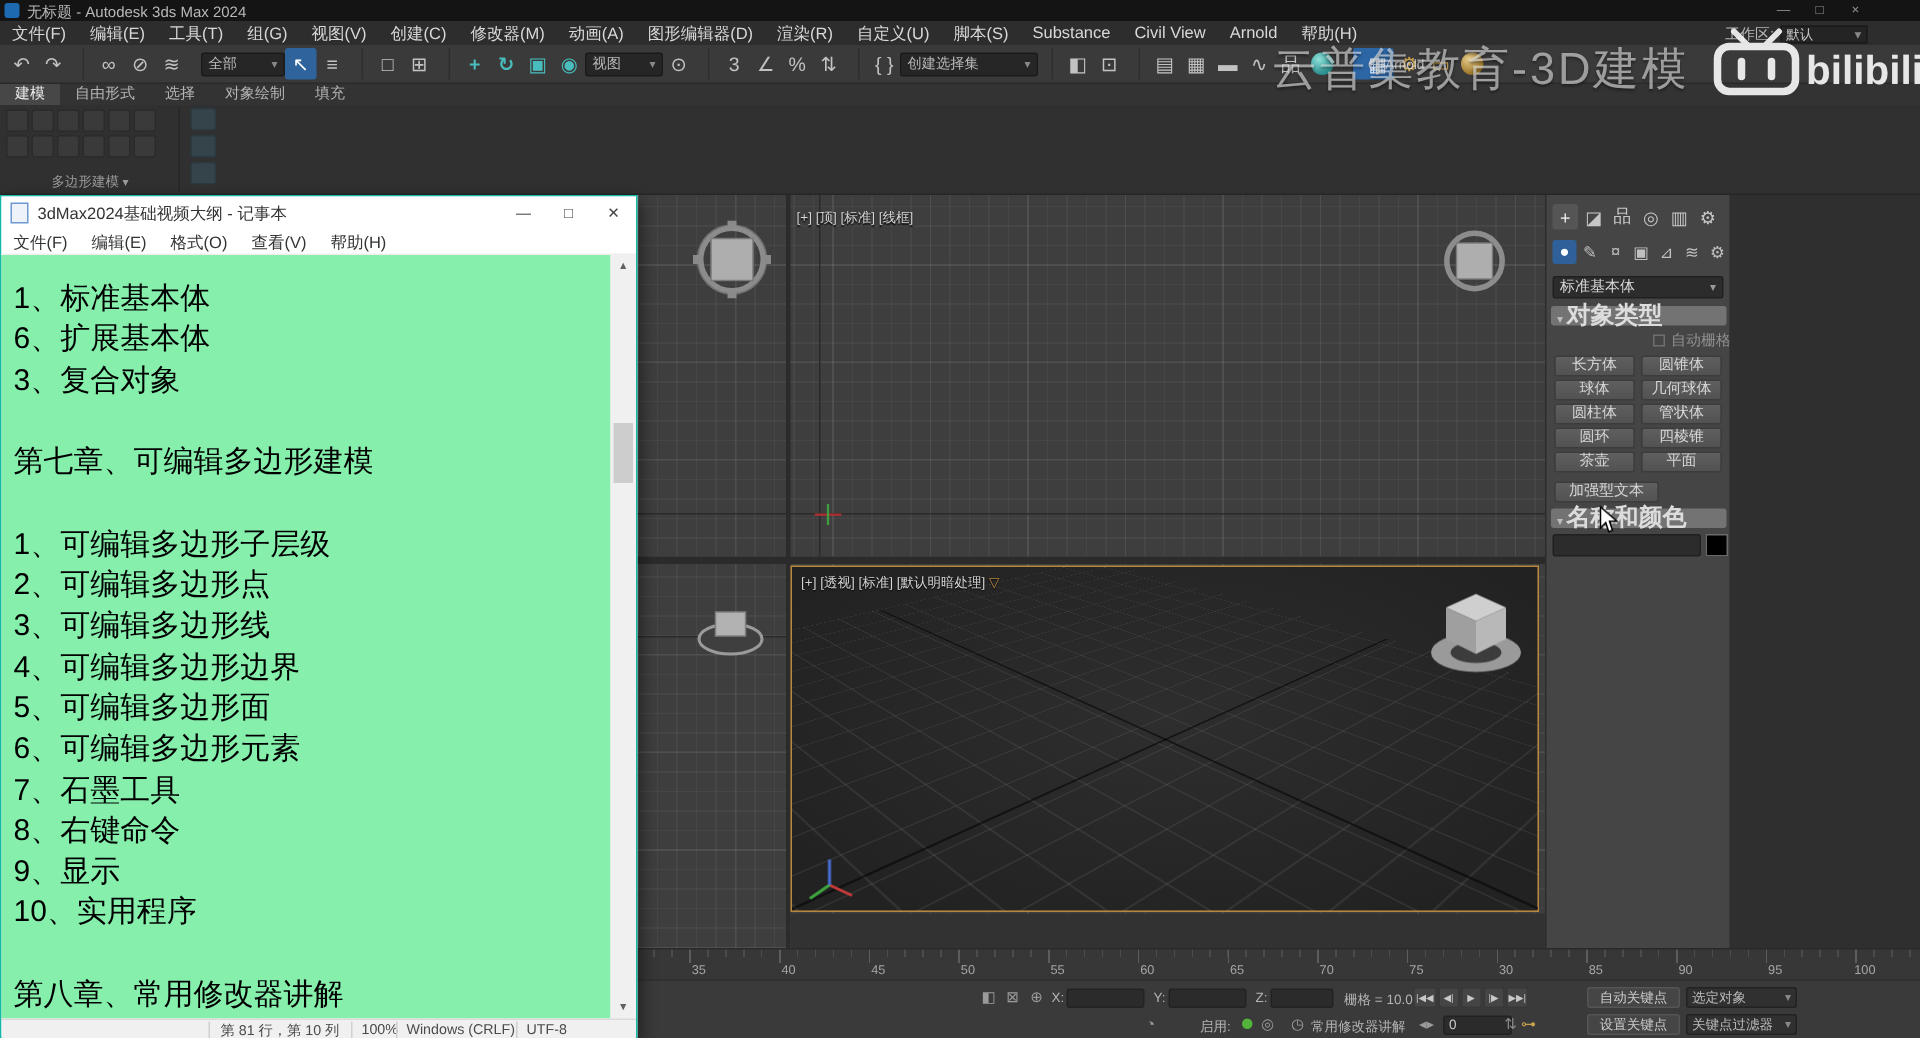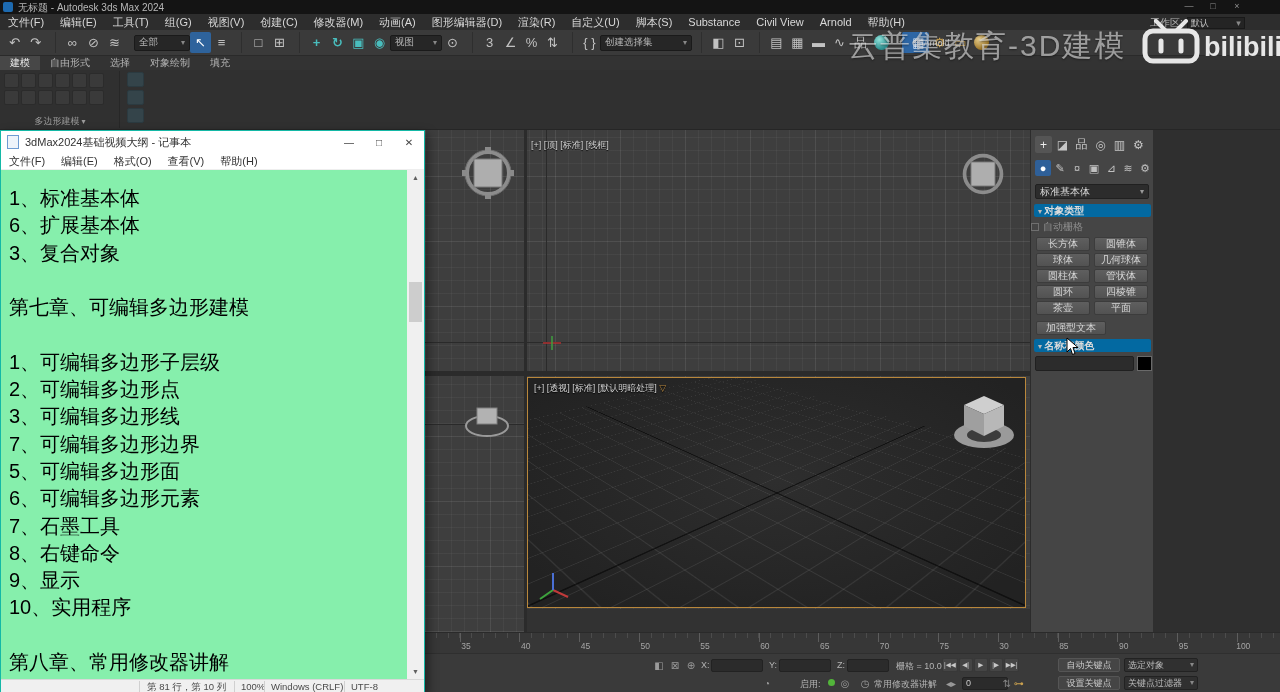--- a/index.html
+++ b/index.html
@@ -81,24 +81,24 @@
 .rdock{left:1153px;top:130px;width:127px;height:502px;background:#2f2f2f}
 .ptabs{left:4px;top:6px;display:flex;gap:2px}
 .pt{width:17px;height:17px;display:flex;align-items:center;justify-content:center;color:#c6c6c6;font-size:12px}
 .pt.on{background:#555;border-radius:2px;color:#efefef}
 .pcats{left:4px;top:30px;display:flex;gap:1px}
 .pc{width:16px;height:16px;display:flex;align-items:center;justify-content:center;color:#c0c0c0;font-size:11px}
 .pc.on{background:#2f6099;border-radius:2px;color:#fff}
 .pdrop{left:4px;top:54px;width:114px;height:15px;background:#2c2c2c;border:1px solid #202020;
   color:#d8d8d8;font-size:10px;line-height:13px;padding:0 4px;border-radius:2px}
 .pdrop::after{content:"▾";float:right;color:#999;font-size:8px}
-.rollout{left:3px;width:117px;height:13px;background:#0369a1;border-radius:2px;color:#dcdcdc;
-  font-size:10px;line-height:13px;padding:0 4px;font-weight:bold}
+.rollout{left:3px;width:117px;height:13px;background:#737373;border-radius:2px;color:#dcdcdc;
+  font-size:16px;line-height:13px;padding:0 4px;font-weight:bold}
 .rollout::before{content:"▾ ";font-size:8px;color:#bbb}
-.autogrid{left:0;top:90px;width:123px;text-align:left;color:#8f8f8f;font-size:10px}
+.autogrid{left:0;top:90px;width:123px;text-align:right;color:#8f8f8f;font-size:10px}
 .agbox{display:inline-block;width:8px;height:8px;border:1px solid #6f6f6f;margin-right:4px;vertical-align:-1px}
 .pbtns{left:5px;top:107px;width:116px;display:flex;flex-wrap:wrap;gap:2px 4px}
 .pbtn{width:54px;height:14px;background:linear-gradient(#5f5f5f,#525252);border:1px solid #3c3c3c;
   border-radius:2px;color:#d6d6d6;font-size:10px;line-height:12px;text-align:center}
 .pbtn.wide{width:70px}
 .nfield{left:4px;top:226px;width:99px;height:15px;background:#2c2c2c;border:1px solid #202020;border-radius:2px}
 .nswatch{left:106px;top:226px;width:15px;height:15px;background:#000;border:1px solid #6a6a6a}
 
 
 .ruler{left:0;top:632px;width:1280px;height:22px;background:#373737;border-top:1px solid #2a2a2a;
@@ -448,21 +448,21 @@
       <div class="np-lines">
         <div class="np-line">1、标准基本体</div>
           <div class="np-line">6、扩展基本体</div>
           <div class="np-line">3、复合对象</div>
           <div class="np-line"></div>
           <div class="np-line">第七章、可编辑多边形建模</div>
           <div class="np-line"></div>
           <div class="np-line">1、可编辑多边形子层级</div>
           <div class="np-line">2、可编辑多边形点</div>
           <div class="np-line">3、可编辑多边形线</div>
-          <div class="np-line">7、可编辑多边形边界</div>
+          <div class="np-line">4、可编辑多边形边界</div>
           <div class="np-line">5、可编辑多边形面</div>
           <div class="np-line">6、可编辑多边形元素</div>
           <div class="np-line">7、石墨工具</div>
           <div class="np-line">8、右键命令</div>
           <div class="np-line">9、显示</div>
           <div class="np-line">10、实用程序</div>
           <div class="np-line"></div>
           <div class="np-line">第八章、常用修改器讲解</div>
       </div>
     </div>

